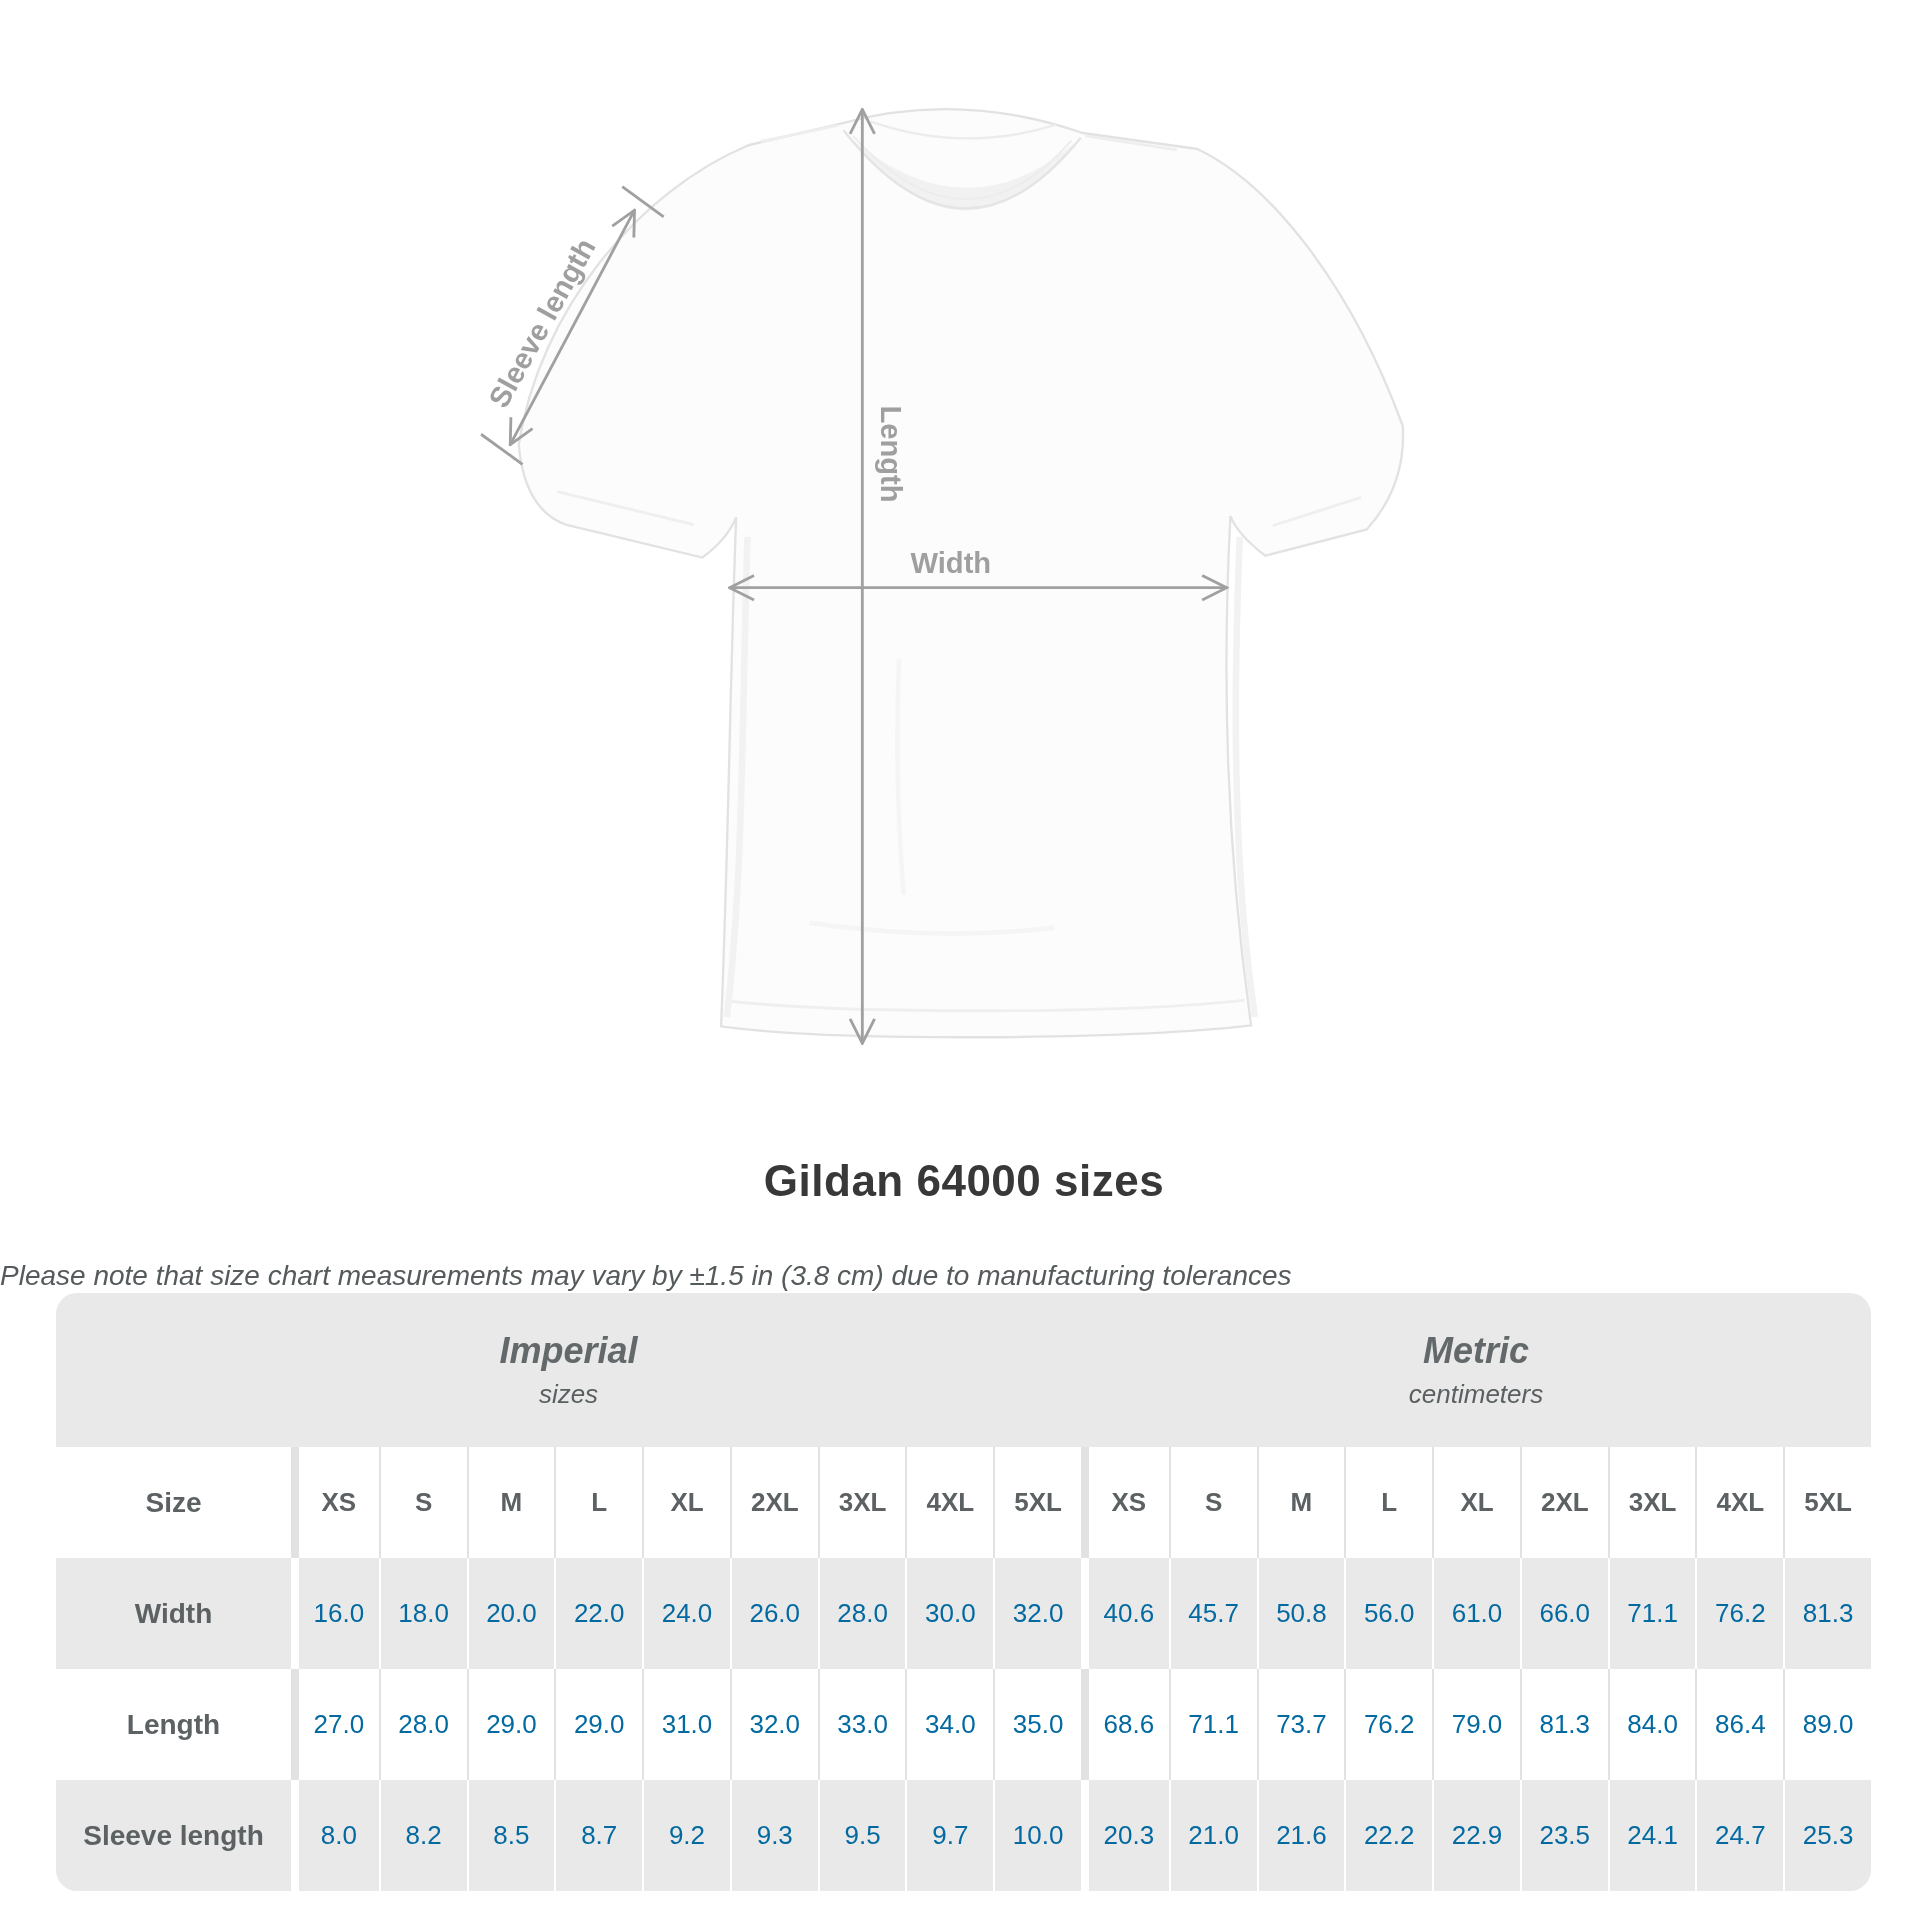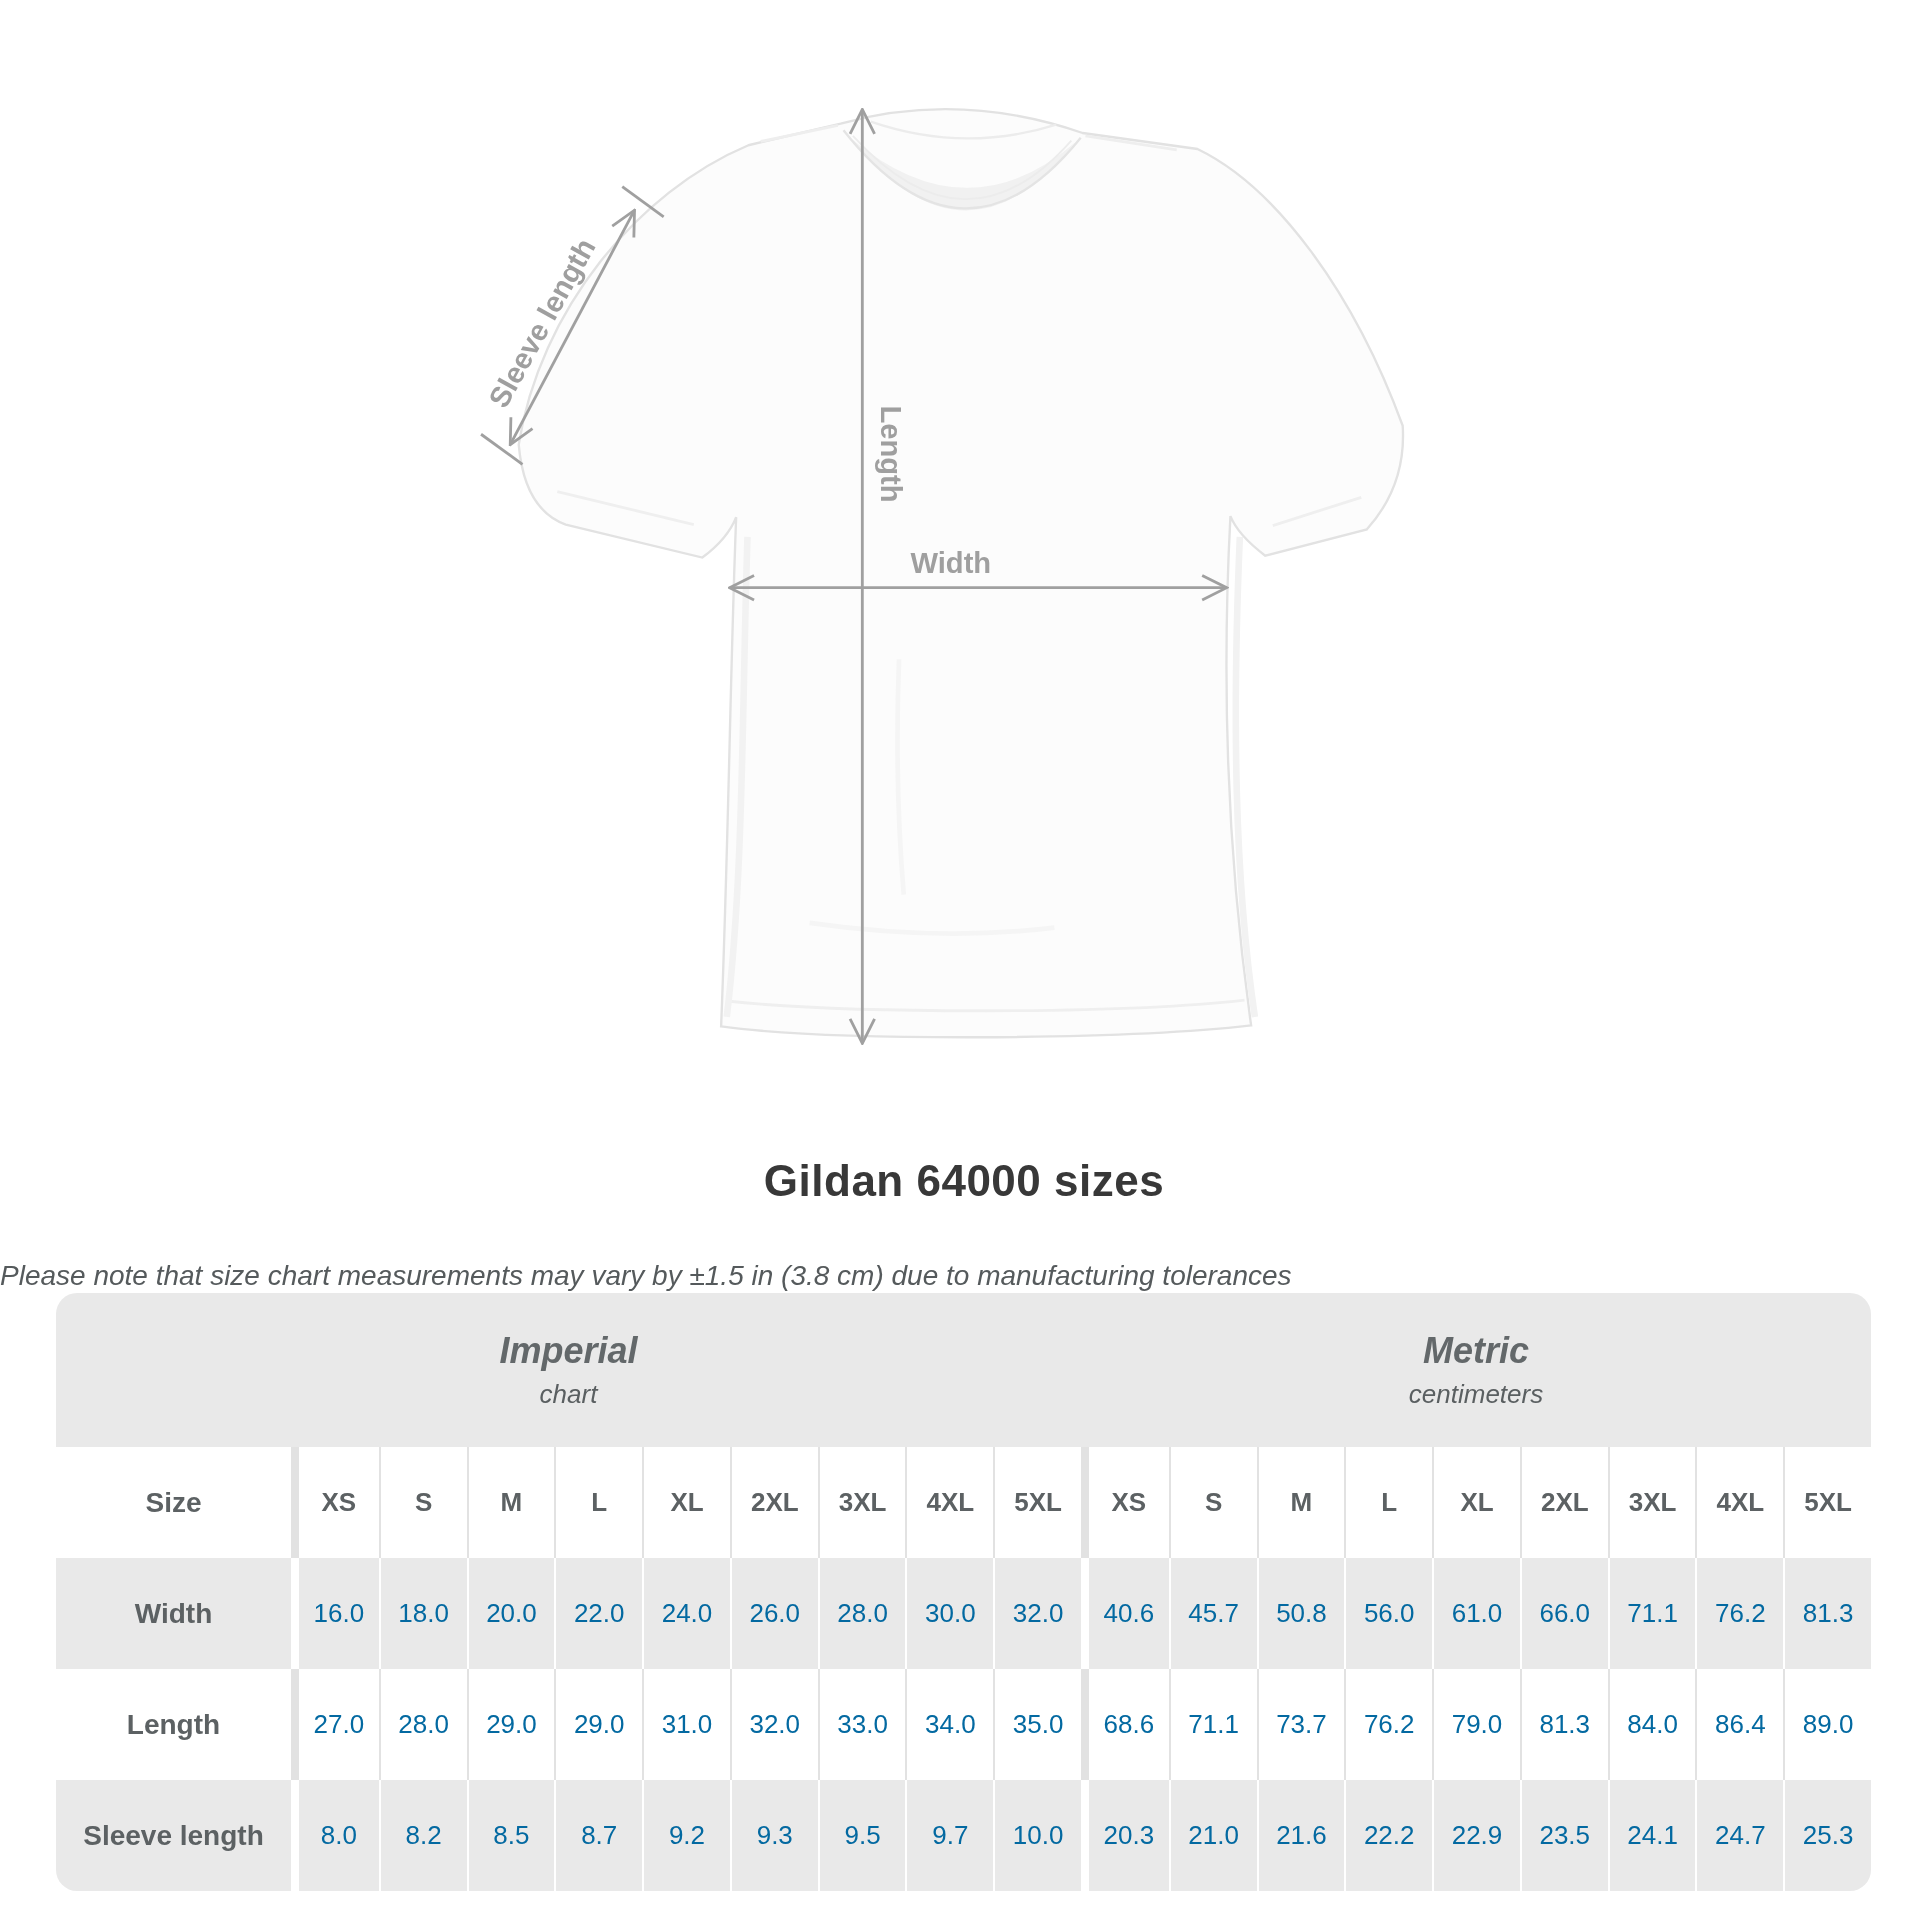--- a/index.html
+++ b/index.html
@@ -77,21 +77,21 @@
     </g>
   </svg>
 
   <div class="chart-title">Gildan 64000 sizes</div>
   <div class="chart-note">Please note that size chart measurements may vary by ±1.5 in (3.8 cm) due to manufacturing tolerances</div>
 
   <div class="size-table">
     <div class="hrow">
       <div class="group-head" style="grid-column:1/11">
         <span class="gname">Imperial</span>
-        <span class="gunit">chart</span>
+        <span class="gunit">sizes</span>
       </div>
       <div class="group-head" style="grid-column:11/20">
         <span class="gname">Metric</span>
         <span class="gunit">centimeters</span>
       </div>
     </div>
     <div class="trow white" id="size-row">
       <div class="cell rlabel">Size</div>
     <div class="cell head sep-wide">XS</div>
         <div class="cell head sep">S</div>

